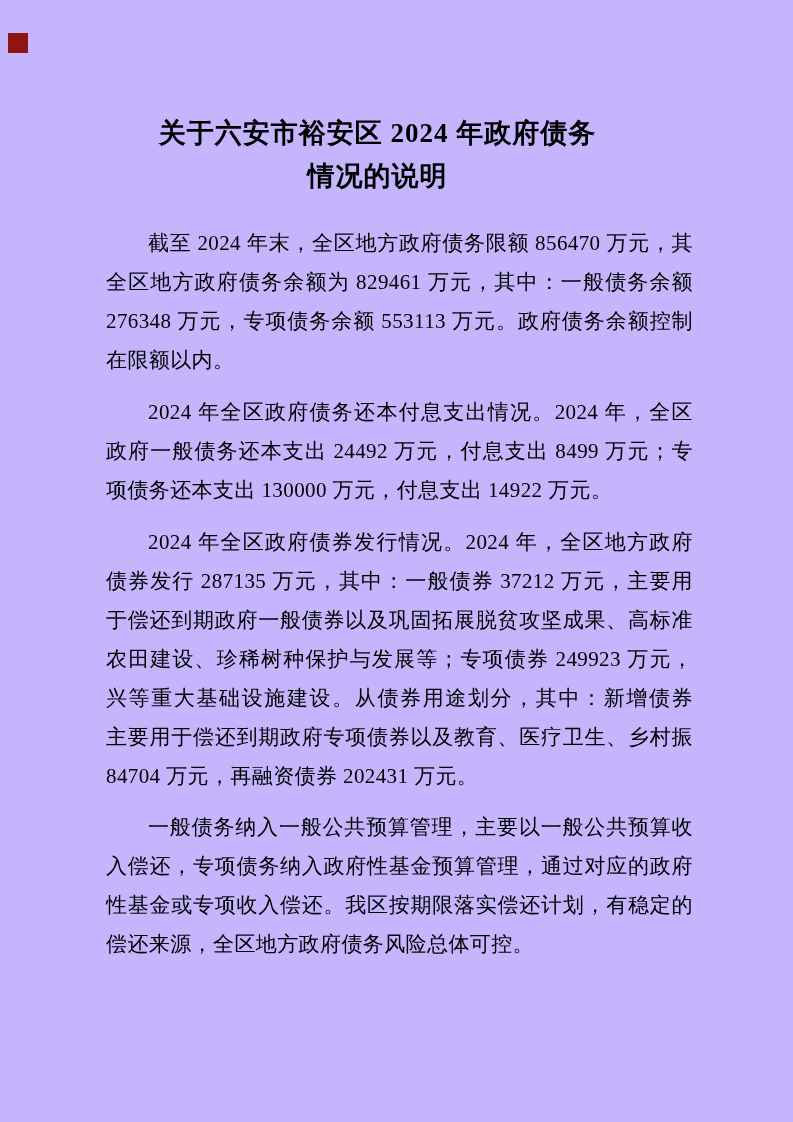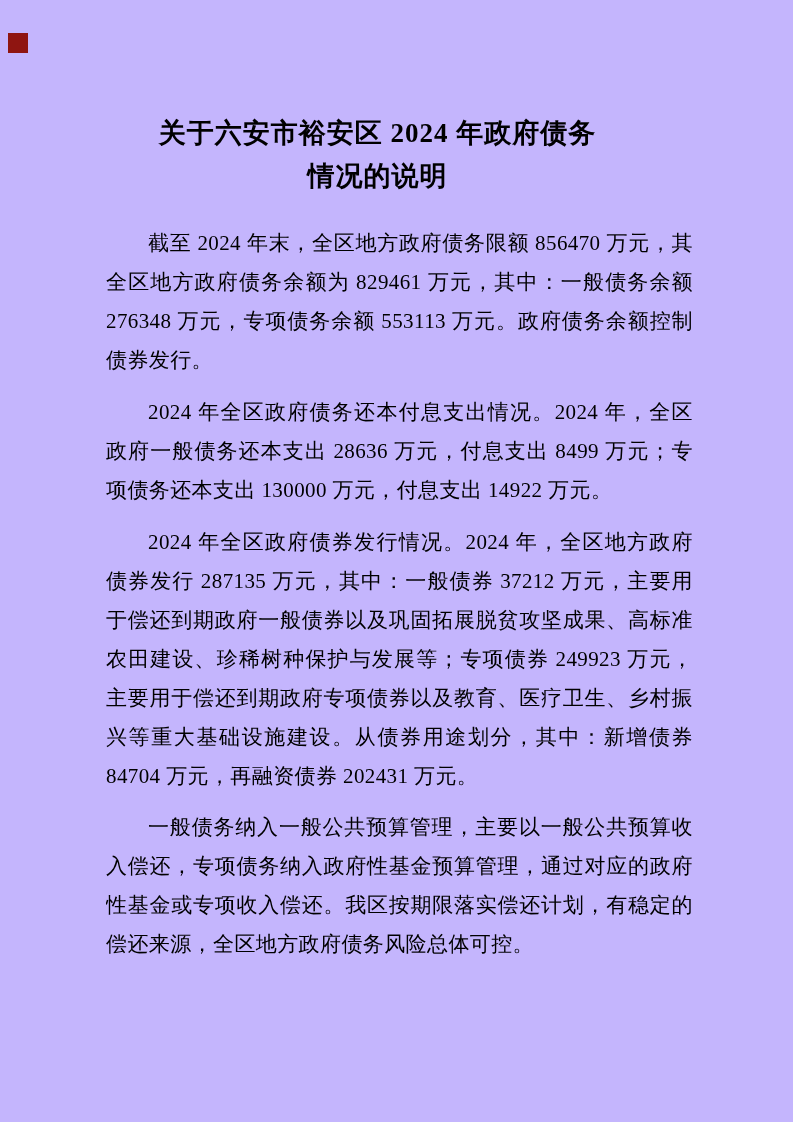--- a/index.html
+++ b/index.html
@@ -71,34 +71,34 @@
   <div class="corner-marker" style="background: rgb(143, 21, 17);"></div>
   <h1 class="title">
     <div class="title-line">关于六安市裕安区 2024 年政府债务</div>
     <div class="title-line">情况的说明</div>
   </h1>
   <div class="doc-body" id="doc-body">
       <div class="para">
         <div class="bodyline indent">截至 2024 年末，全区地方政府债务限额 856470 万元，其</div>
         <div class="bodyline">全区地方政府债务余额为 829461 万元，其中：一般债务余额</div>
         <div class="bodyline">276348 万元，专项债务余额 553113 万元。政府债务余额控制</div>
-        <div class="bodyline plast">债券发行。</div>
+        <div class="bodyline plast">在限额以内。</div>
       </div>
       <div class="para">
         <div class="bodyline indent">2024 年全区政府债务还本付息支出情况。2024 年，全区</div>
-        <div class="bodyline">政府一般债务还本支出 28636 万元，付息支出 8499 万元；专</div>
+        <div class="bodyline">政府一般债务还本支出 24492 万元，付息支出 8499 万元；专</div>
         <div class="bodyline plast">项债务还本支出 130000 万元，付息支出 14922 万元。</div>
       </div>
       <div class="para">
         <div class="bodyline indent">2024 年全区政府债券发行情况。2024 年，全区地方政府</div>
         <div class="bodyline">债券发行 287135 万元，其中：一般债券 37212 万元，主要用</div>
         <div class="bodyline">于偿还到期政府一般债券以及巩固拓展脱贫攻坚成果、高标准</div>
         <div class="bodyline">农田建设、珍稀树种保护与发展等；专项债券 249923 万元，</div>
+        <div class="bodyline">兴等重大基础设施建设。从债券用途划分，其中：新增债券</div>
         <div class="bodyline">主要用于偿还到期政府专项债券以及教育、医疗卫生、乡村振</div>
-        <div class="bodyline">兴等重大基础设施建设。从债券用途划分，其中：新增债券</div>
         <div class="bodyline plast">84704 万元，再融资债券 202431 万元。</div>
       </div>
       <div class="para">
         <div class="bodyline indent">一般债务纳入一般公共预算管理，主要以一般公共预算收</div>
         <div class="bodyline">入偿还，专项债务纳入政府性基金预算管理，通过对应的政府</div>
         <div class="bodyline">性基金或专项收入偿还。我区按期限落实偿还计划，有稳定的</div>
         <div class="bodyline plast">偿还来源，全区地方政府债务风险总体可控。</div>
       </div>
     </div>
 </div>

